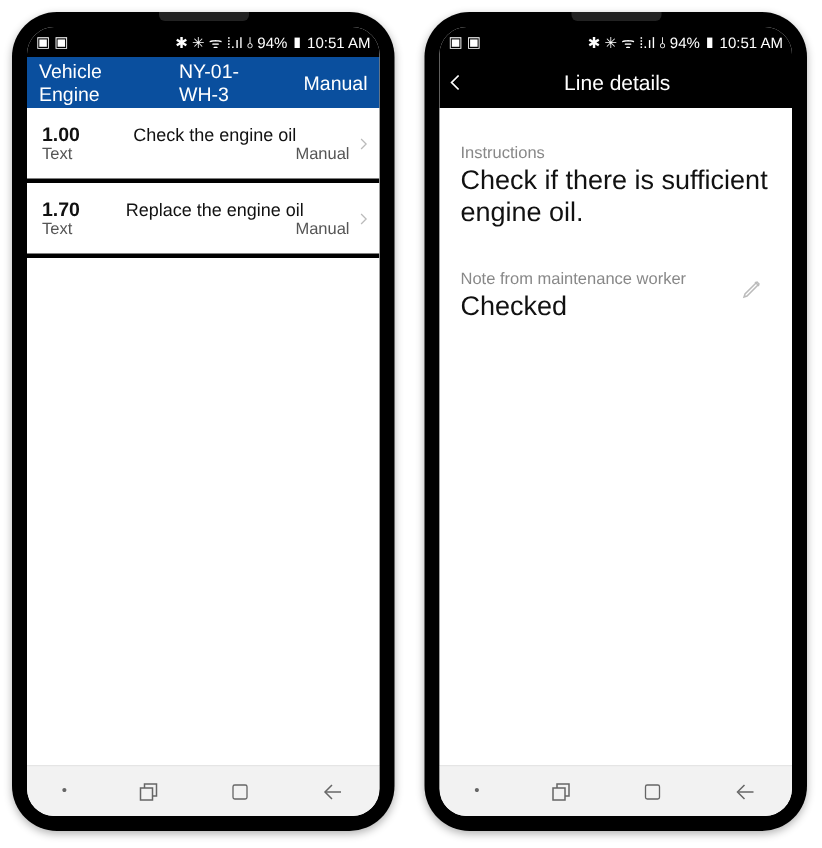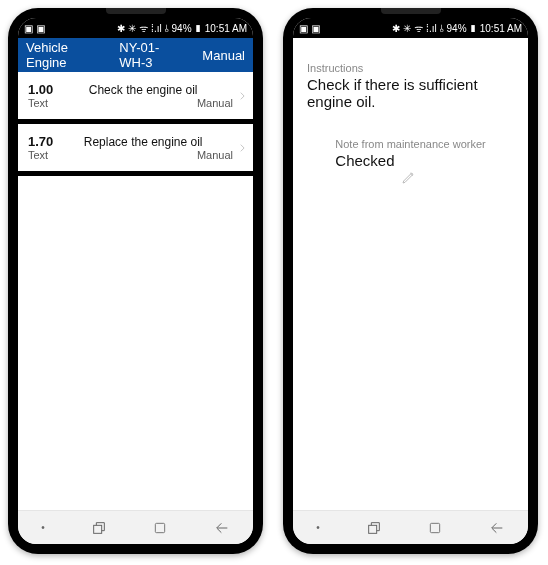--- a/index.html
+++ b/index.html
@@ -82,36 +82,35 @@
   }
   .content {
     flex: 1;
     background: #fff;
     overflow-y: auto;
   }
   .list-row {
     display: flex;
     align-items: center;
     padding: 10px 4px 10px 10px;
-    border-bottom: 5px solid #000000;
+    border-bottom: 3px solid #000000;
   }
   .list-row .col-left { flex: 0 0 auto; }
   .list-row .col-right { flex: 1; text-align: right; padding-right: 4px; }
   .list-row .chev { width: 12px; color: #bbb; font-size: 14px; }
   .num { font-weight: 700; font-size: 13px; color: #111; }
   .sub { font-size: 11px; color: #555; }
   .desc { font-size: 12px; color: #111; text-align: center; }
   .detail-block { padding: 12px 14px 6px 14px; }
   .detail-label { font-size: 11px; color: #888; margin-bottom: 2px; margin-top: 12px; }
-  .detail-text { font-size: 15px; color: #111; }
+  .detail-text { font-size: 18px; color: #111; }
   .note-row {
     padding: 10px 14px;
     display: flex;
     align-items: center;
-    flex-direction: column;
   }
   .note-col { flex: 1; }
   .edit-icon { width: 20px; color: #bbb; }
   .nav-bar {
     height: 34px;
     background: #f2f2f2;
     border-top: 1px solid #e5e5e5;
     display: flex;
     align-items: center;
     justify-content: space-around;
@@ -199,20 +198,28 @@
 </div>
 
 <div class="phone">
   <div class="screen">
     <div class="status-bar">
       <div class="status-left">▣ ▣</div>
       <div class="status-right">
           <span>✱ ✳ ᯤ ⁞.ıl ⫰ 94% ▮ 10:51 AM</span>
         </div>
     </div>
+    <div class="app-header">
+      <div class="back-btn">
+        <svg width="14" height="14" viewBox="0 0 24 24" fill="none" stroke="#fff" stroke-width="2">
+            <polyline points="15 4 7 12 15 20"></polyline>
+          </svg>
+      </div>
+      <div class="header-title centered">Line details</div>
+    </div>
     <div class="content">
       <div class="detail-block">
         <div class="detail-label">Instructions</div>
         <div class="detail-text">Check if there is sufficient engine oil.</div>
       </div>
       <div class="note-row">
         <div class="note-col">
           <div class="detail-label">Note from maintenance worker</div>
           <div class="detail-text">Checked</div>
         </div>

